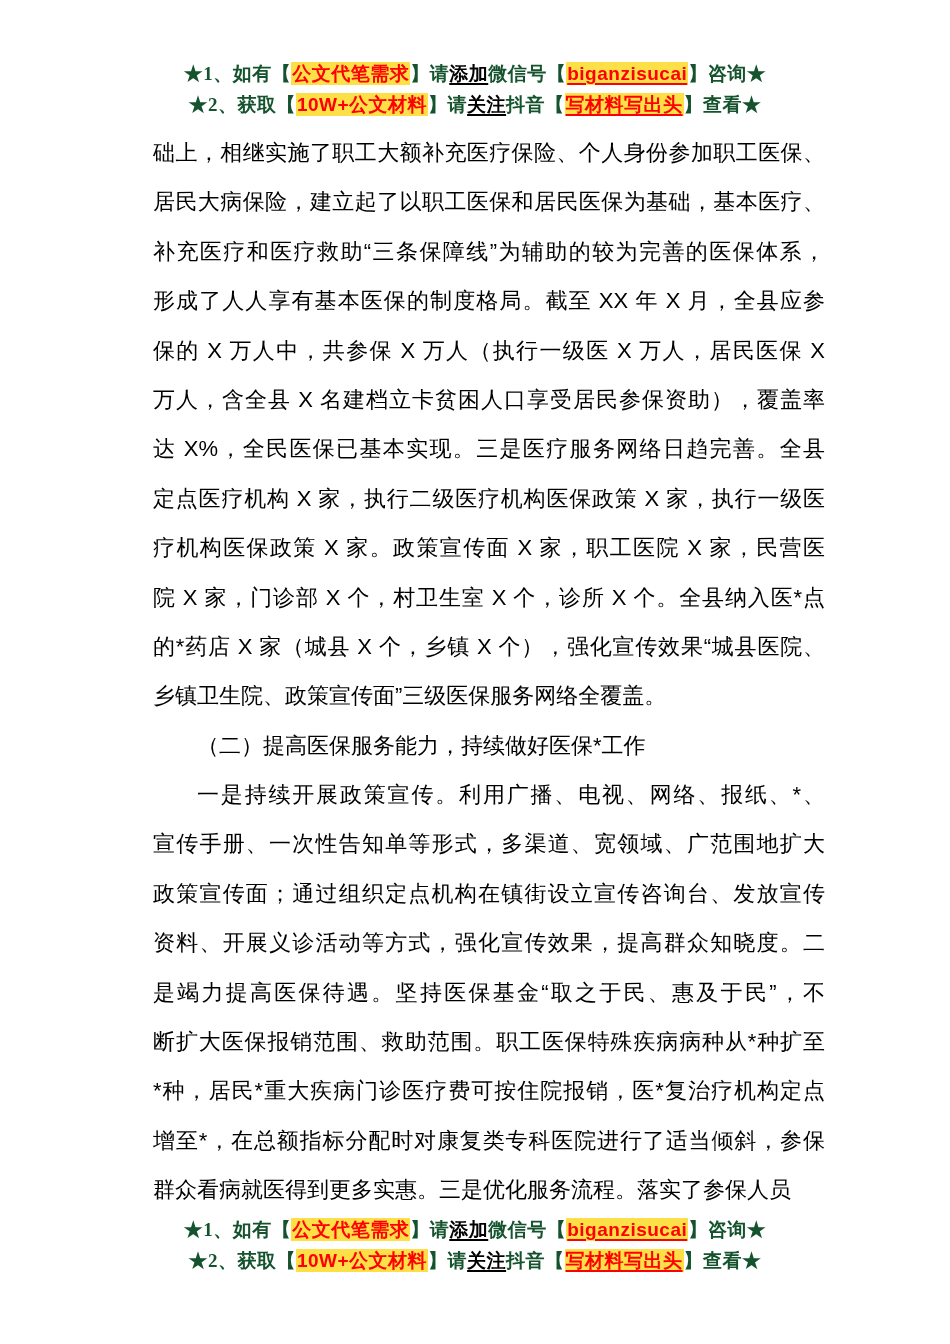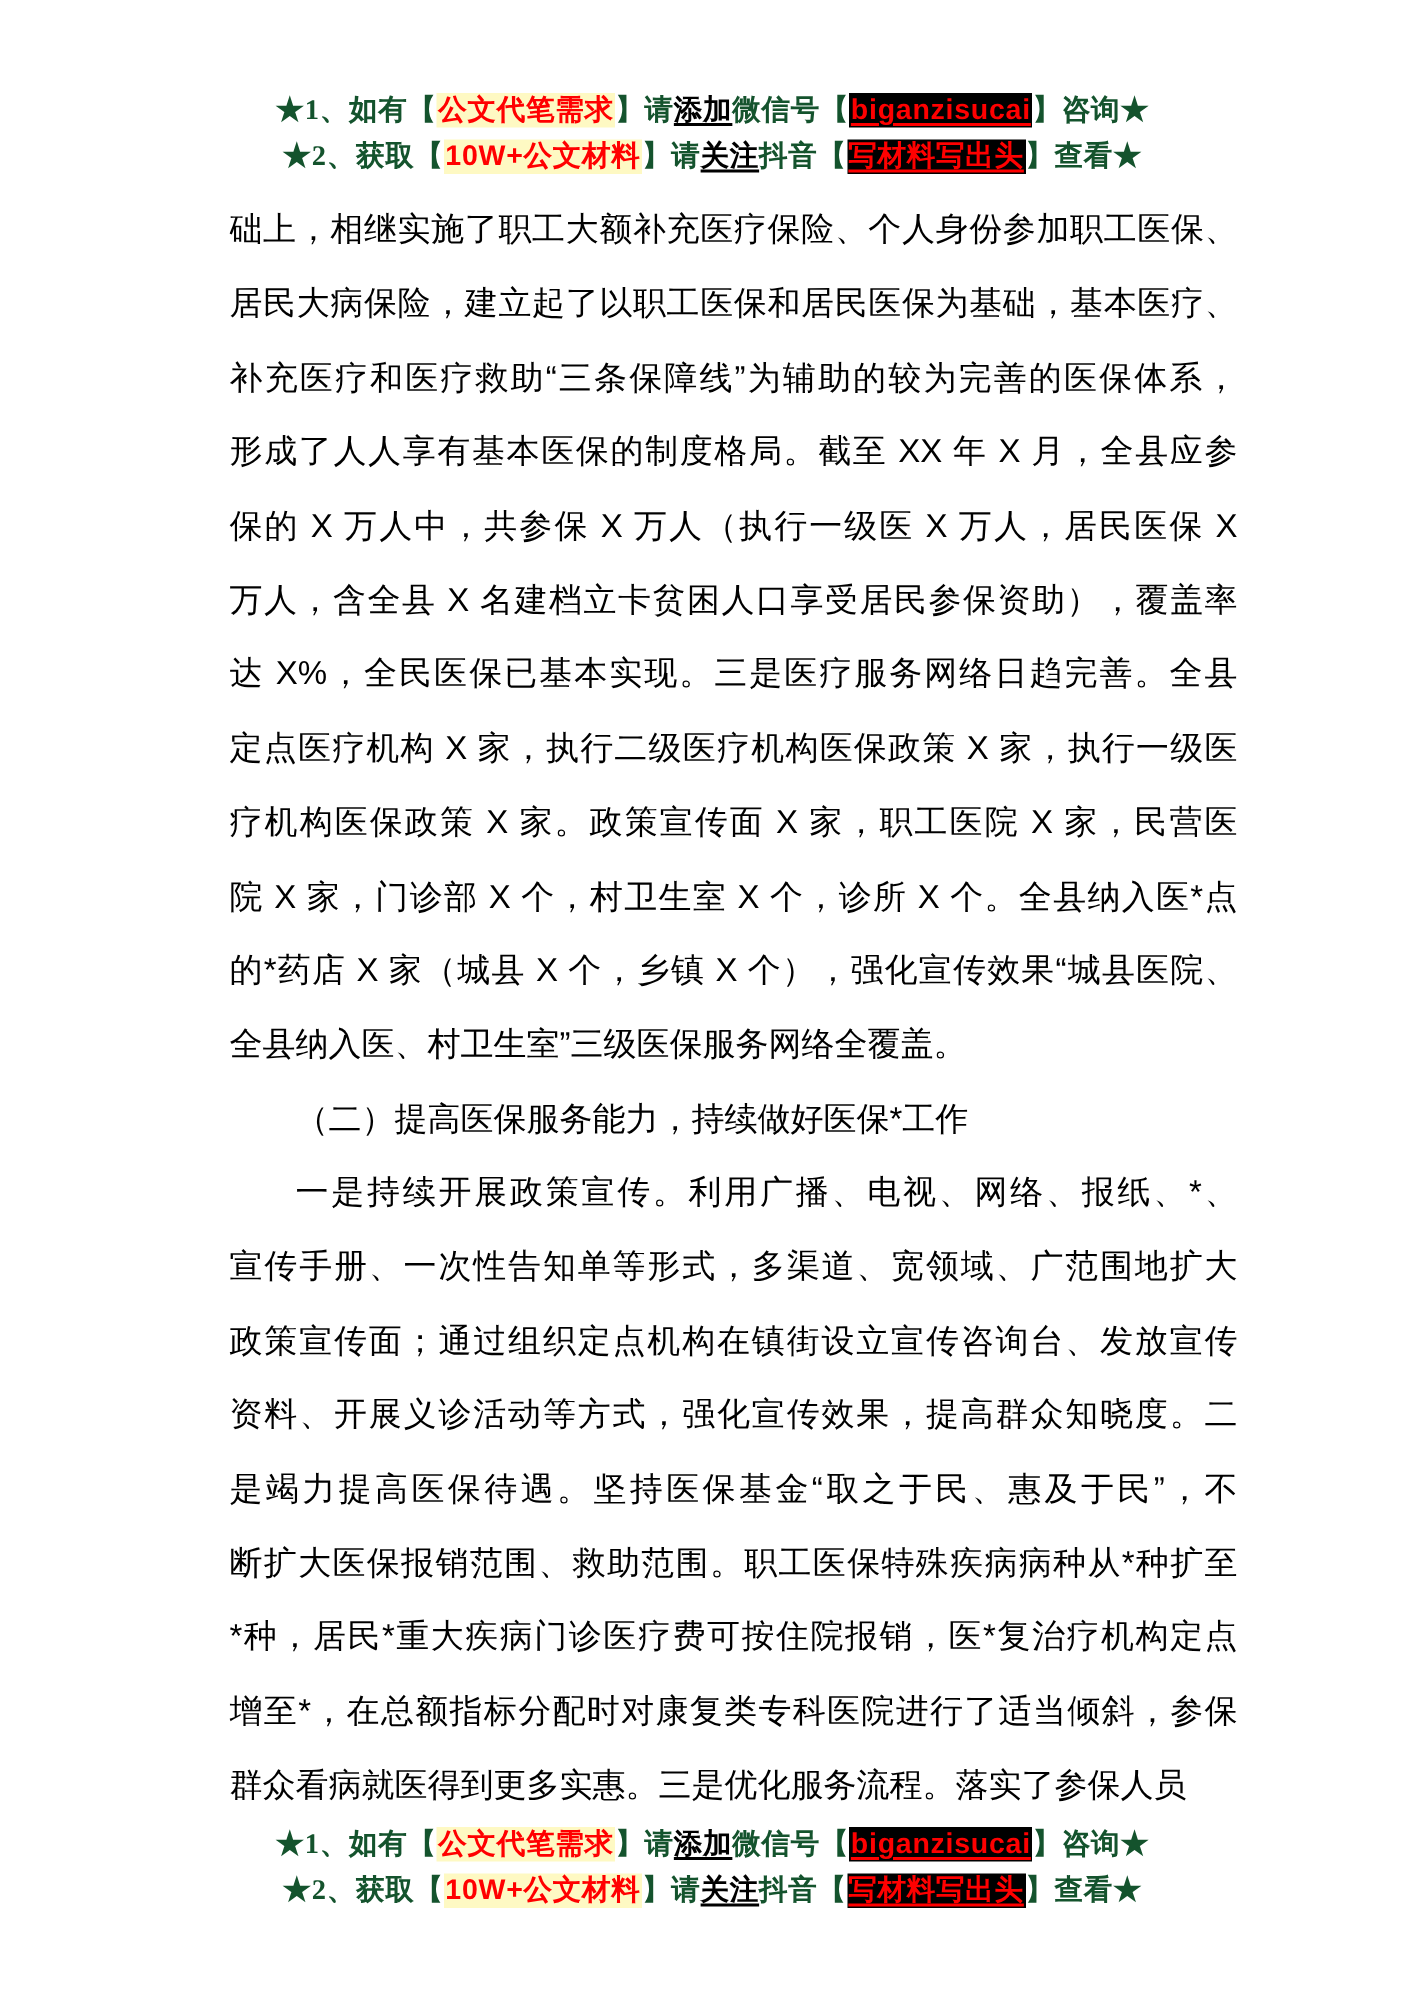--- a/index.html
+++ b/index.html
@@ -22,32 +22,32 @@
     font-weight: bold;
     font-size: 19px;
     line-height: 31px;
     color: #000000;
     letter-spacing: 0.5px;
   }
   .notice.header { top: 58px; }
   .notice.footer { top: 1214px; }
   .seg-plain { color: #14532d; font-family: Liberation Serif, serif; }
   .seg-hl {
-    background: #fef9c3;
+    background: #fde047;
     text-decoration: none;
     padding: 1px 1px;
   }
   .seg-ul {
     color: #000000;
     text-decoration: underline;
     text-decoration-thickness: 2px;
     text-underline-offset: 3px;
   }
   .seg-hlul {
-    background: #000000;
+    background: #fde047;
     text-decoration: underline;
     text-decoration-thickness: 2px;
     text-underline-offset: 3px;
     padding: 1px 1px;
   }
   
   .doc-body {
     position: absolute;
     left: 139px;
     top: 128px;
@@ -80,21 +80,21 @@
       <div class="line">居民大病保险，建立起了以职工医保和居民医保为基础，基本医疗、</div>
       <div class="line">补充医疗和医疗救助“三条保障线”为辅助的较为完善的医保体系，</div>
       <div class="line">形成了人人享有基本医保的制度格局。截至 XX 年 X 月，全县应参</div>
       <div class="line">保的 X 万人中，共参保 X 万人（执行一级医 X 万人，居民医保 X</div>
       <div class="line">万人，含全县 X 名建档立卡贫困人口享受居民参保资助），覆盖率</div>
       <div class="line">达 X%，全民医保已基本实现。三是医疗服务网络日趋完善。全县</div>
       <div class="line">定点医疗机构 X 家，执行二级医疗机构医保政策 X 家，执行一级医</div>
       <div class="line">疗机构医保政策 X 家。政策宣传面 X 家，职工医院 X 家，民营医</div>
       <div class="line">院 X 家，门诊部 X 个，村卫生室 X 个，诊所 X 个。全县纳入医*点</div>
       <div class="line">的*药店 X 家（城县 X 个，乡镇 X 个），强化宣传效果“城县医院、</div>
-      <div class="line last">全县纳入医、村卫生室”三级医保服务网络全覆盖。</div>
+      <div class="line last">乡镇卫生院、政策宣传面”三级医保服务网络全覆盖。</div>
       <div class="line indent last">（二）提高医保服务能力，持续做好医保*工作</div>
       <div class="line indent">一是持续开展政策宣传。利用广播、电视、网络、报纸、*、</div>
       <div class="line">宣传手册、一次性告知单等形式，多渠道、宽领域、广范围地扩大</div>
       <div class="line">政策宣传面；通过组织定点机构在镇街设立宣传咨询台、发放宣传</div>
       <div class="line">资料、开展义诊活动等方式，强化宣传效果，提高群众知晓度。二</div>
       <div class="line">是竭力提高医保待遇。坚持医保基金“取之于民、惠及于民”，不</div>
       <div class="line">断扩大医保报销范围、救助范围。职工医保特殊疾病病种从*种扩至</div>
       <div class="line">*种，居民*重大疾病门诊医疗费可按住院报销，医*复治疗机构定点</div>
       <div class="line">增至*，在总额指标分配时对康复类专科医院进行了适当倾斜，参保</div>
       <div class="line last">群众看病就医得到更多实惠。三是优化服务流程。落实了参保人员</div>

